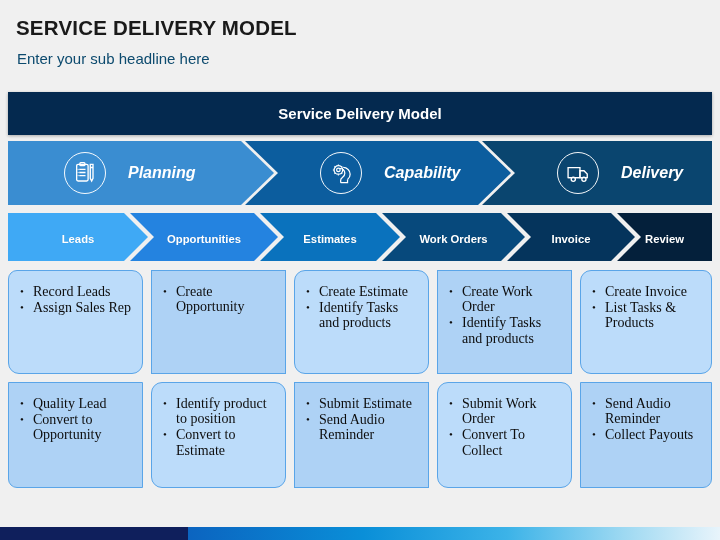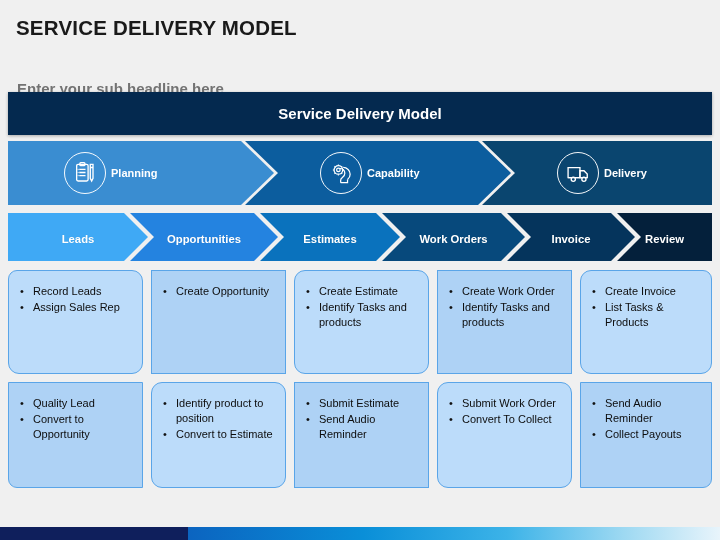--- a/index.html
+++ b/index.html
@@ -13,21 +13,21 @@
   .slide{position:absolute;left:0;top:0;width:720px;height:540px;background:#f0f0f0;}
 
   
   .title{
     position:absolute;left:16px;top:16px;
     font-size:20.5px;font-weight:bold;color:#1a1a1a;
     letter-spacing:0.2px;
   }
   .subtitle{
     position:absolute;left:17px;top:50px;
-    font-size:15px;color:#737373;font-weight:bold;margin-top:30px;
+    font-size:15px;color:#0c4a6e;font-weight:normal;
   }
 
   
   .banner{
     position:absolute;left:8px;top:92px;width:704px;height:43px;
     background:#04294f;
     box-shadow:0 1px 3px rgba(0,0,0,0.30);
   }
   .banner-text{
     position:absolute;left:0;top:0;width:100%;height:43px;
@@ -53,22 +53,23 @@
   .phase-icon{
     width:40px;height:40px;border-radius:50%;
     border:1.6px solid rgba(255,255,255,0.95);
     display:flex;align-items:center;justify-content:center;
     flex:0 0 auto;
   }
   .phase-1 .phase-icon{margin-left:56px;}
   .phase-2 .phase-icon{margin-left:75px;}
   .phase-3 .phase-icon{margin-left:75px;}
   .phase-label{
-    color:#ffffff;font-size:11px;font-weight:bold;margin-left:5px;
+    color:#ffffff;font-size:16px;font-weight:bold;margin-left:22px;
     white-space:nowrap;
+    font-style:italic;
   }
 
   
   .stages{
     position:absolute;left:8px;top:213px;width:704px;height:48px;
   }
   .stage{
     position:absolute;top:0;height:52px;
     display:flex;align-items:center;justify-content:center;
   }
@@ -86,22 +87,23 @@
     padding:13px 10px 8px 10px;
   }
   .cell.lite{background:#bcdcfa;border-radius:11px;}
   .cell.dark{background:#aed2f5;}
   .cell ul{
     list-style:none;margin:0;padding:0;
   }
   .cell li{
     position:relative;
     padding-left:14px;
-    font-size:11px;line-height:15.2px;color:#0d0d0d;
+    font-size:14px;line-height:15.2px;color:#0d0d0d;
     margin-bottom:1px;
+    font-family:Liberation Serif, serif;
   }
   .cell li::before{
     content:"\2022";
     position:absolute;left:1px;top:0;font-size:11px;color:#111;
   }
   .cell.tl{border-top-left-radius:9px;}
   .cell.bl{border-bottom-left-radius:9px;}
   .cell.tr{border-top-right-radius:9px;}
   .cell.br{border-bottom-right-radius:9px;}
 

